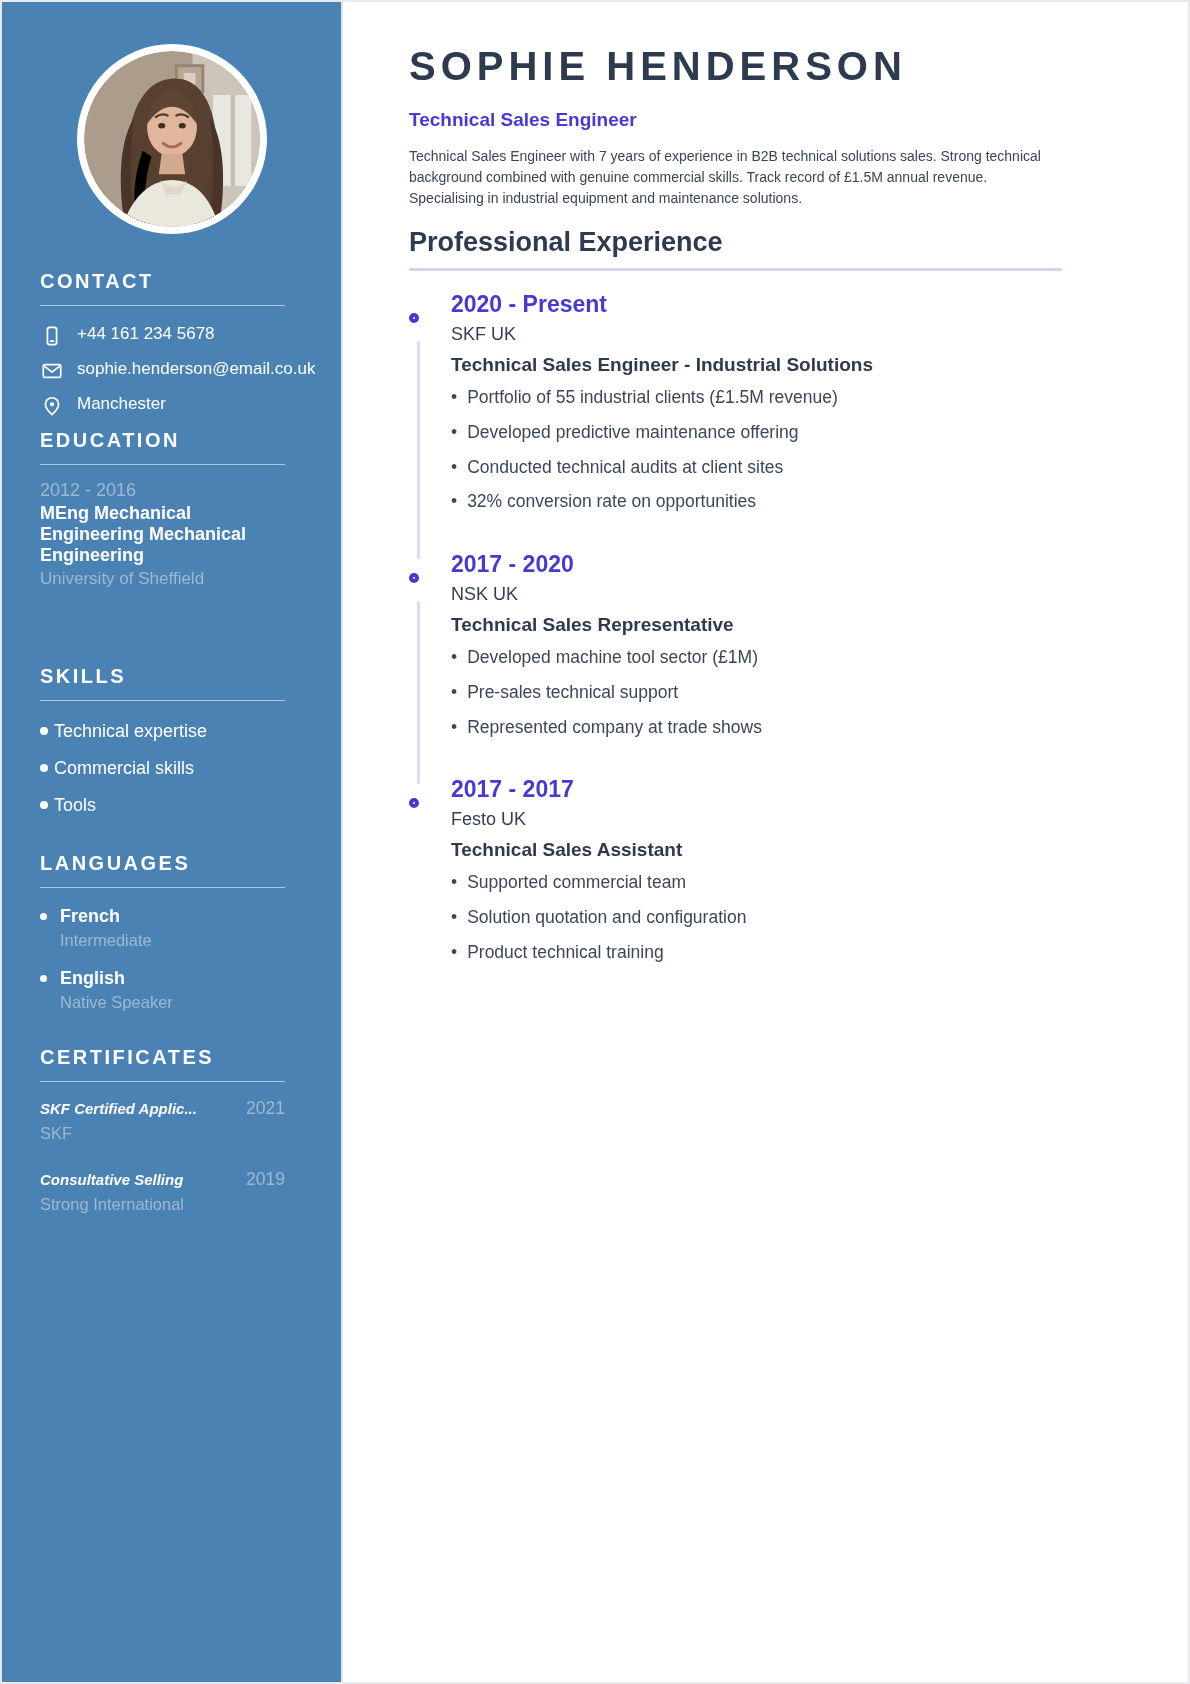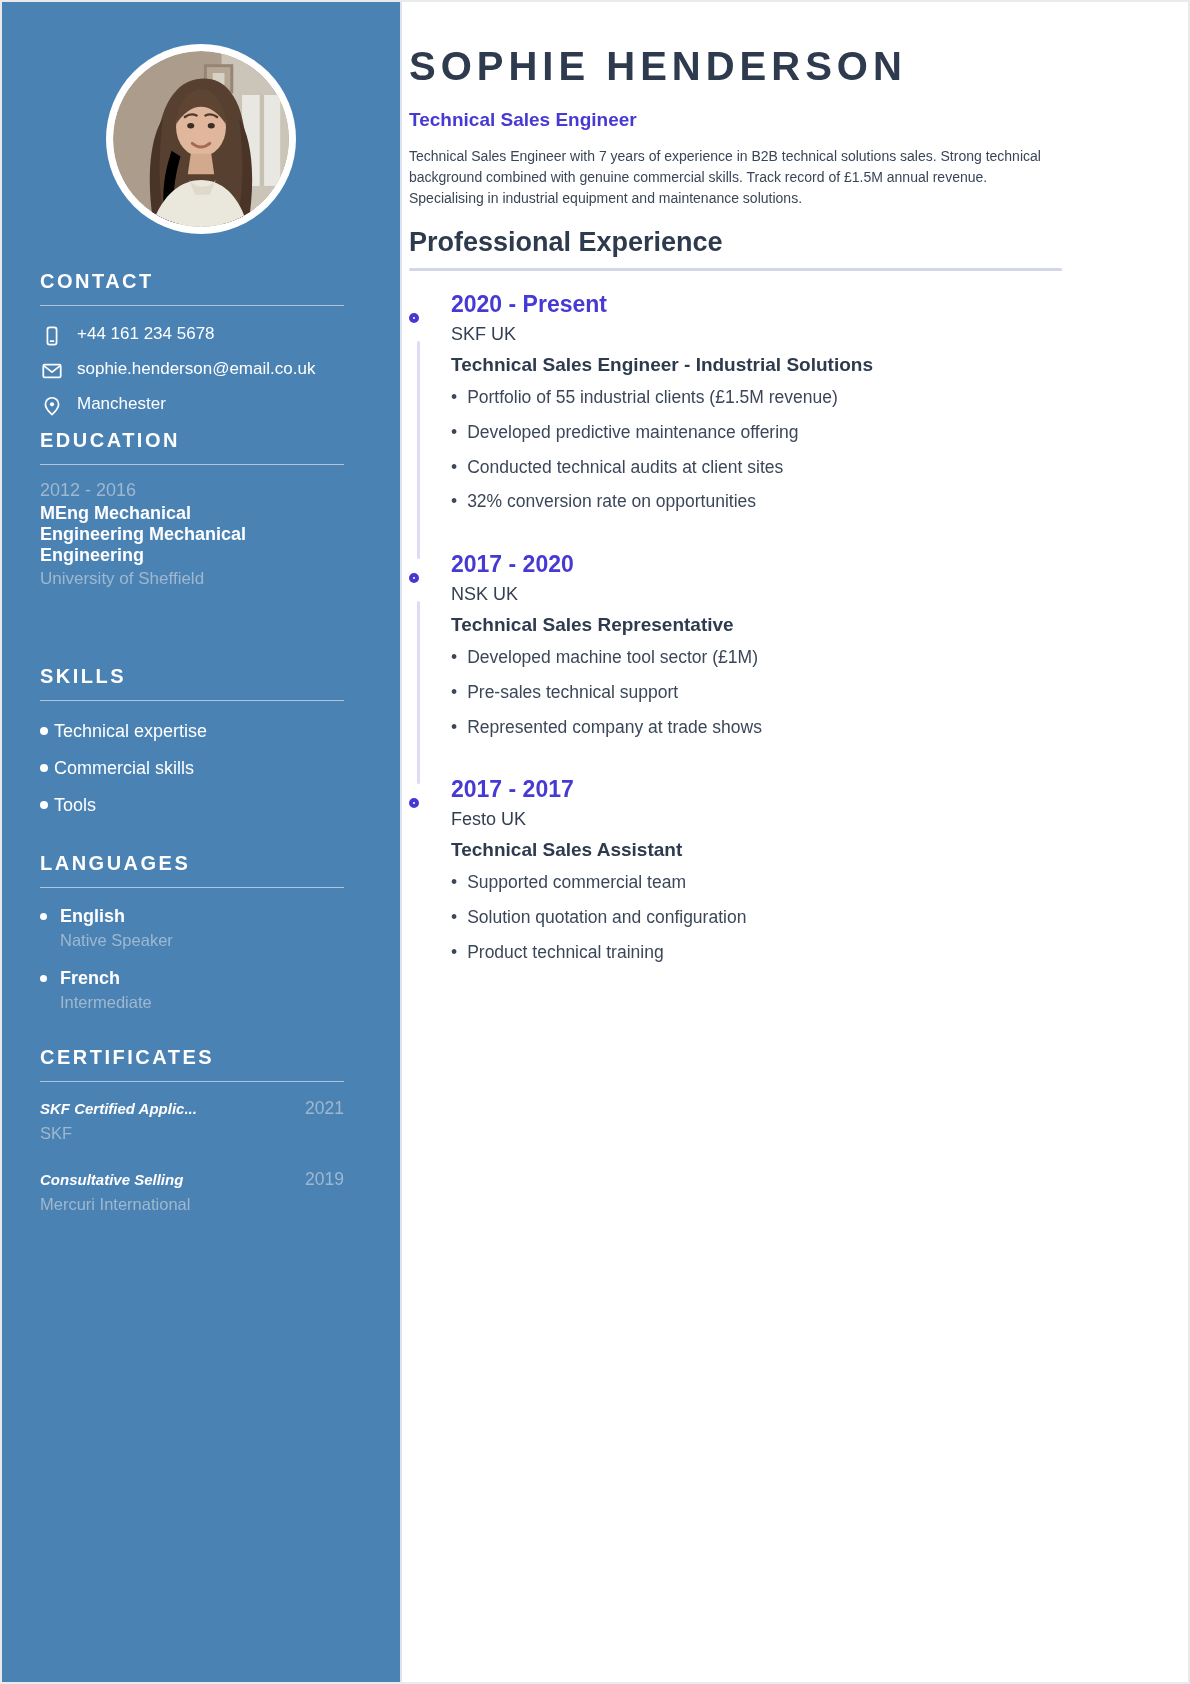--- a/index.html
+++ b/index.html
@@ -1,21 +1,21 @@
 <!DOCTYPE html>
 <html><head>
 <meta charset="utf-8">
 <style>
   * { margin: 0; padding: 0; box-sizing: border-box; }
   html,body { width: 1190px; height: 1684px; background:#fff; }
   body { font-family: "Liberation Sans", "DejaVu Sans", sans-serif; }
   .page { position: relative; width: 1190px; height: 1684px; border: 2px solid #e9eaee; background:#fff; overflow: hidden; }
 
   
-  .sidebar { position: absolute; left: 0; top: 0; bottom: 0; width: 400px;
+  .sidebar { position: absolute; left: 0; top: 0; bottom: 0; width: 341px;
              background: #4A82B4; border-right: 2px solid #dfe3f0; }
   .photo-ring { width: 190px; height: 190px; margin: 42px auto 0; border-radius: 50%;
                 background: #fff; padding: 7px; }
   .photo-ring svg { display:block; width: 176px; height: 176px; border-radius: 50%; }
 
   .s-sec { padding: 0 36px 0 38px; color: #fff; }
   .s-sec h3 { font-size: 20px; font-weight: 700; letter-spacing: 2.5px; color:#fff;
               padding-bottom: 12px; border-bottom: 1px solid rgba(255,255,255,.55);
               margin-right: 20px; }
   .sec-contact { margin-top: 36px; }
@@ -166,48 +166,48 @@
             <span>Tools</span>
           </li>
       </ul>
     </section>
 
     <section class="s-sec sec-languages">
       <h3>LANGUAGES</h3>
       <div class="lang-group">
         <div class="lang-name">
             <span class="wdot"></span>
+            <span>French</span>
+          </div>
+        <div class="lang-level">Intermediate</div>
+      </div>
+      <div class="lang-group">
+        <div class="lang-name">
+            <span class="wdot"></span>
             <span>English</span>
           </div>
         <div class="lang-level">Native Speaker</div>
-      </div>
-      <div class="lang-group">
-        <div class="lang-name">
-            <span class="wdot"></span>
-            <span>French</span>
-          </div>
-        <div class="lang-level">Intermediate</div>
       </div>
     </section>
 
     <section class="s-sec sec-certs">
       <h3>CERTIFICATES</h3>
       <div class="cert-item">
         <div class="cert-row">
           <span class="cert-name">SKF Certified Applic...</span>
           <span class="cert-year">2021</span>
         </div>
         <div class="cert-issuer">SKF</div>
       </div>
       <div class="cert-item" style="margin-top:26px">
         <div class="cert-row">
           <span class="cert-name">Consultative Selling</span>
           <span class="cert-year">2019</span>
         </div>
-        <div class="cert-issuer">Mercuri International</div>
+        <div class="cert-issuer">Strong International</div>
       </div>
     </section>
 
   </aside>
 
   <main class="main">
     <h1 class="name">SOPHIE HENDERSON</h1>
     <div class="job-title">Technical Sales Engineer</div>
     <p class="summary">Technical Sales Engineer with 7 years of experience in B2B technical solutions sales. Strong technical background combined with genuine commercial skills. Track record of £1.5M annual revenue. Specialising in industrial equipment and maintenance solutions.</p>
 

